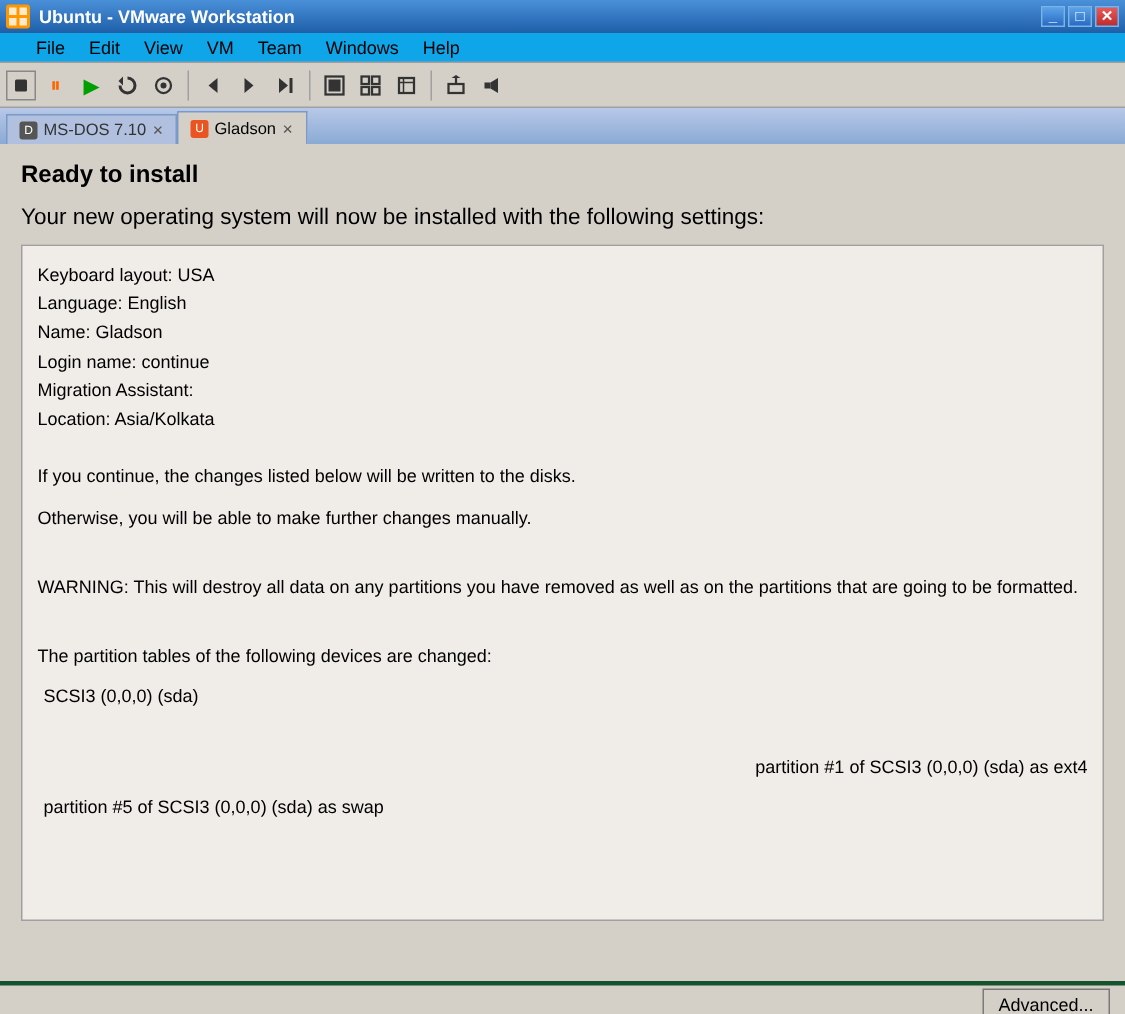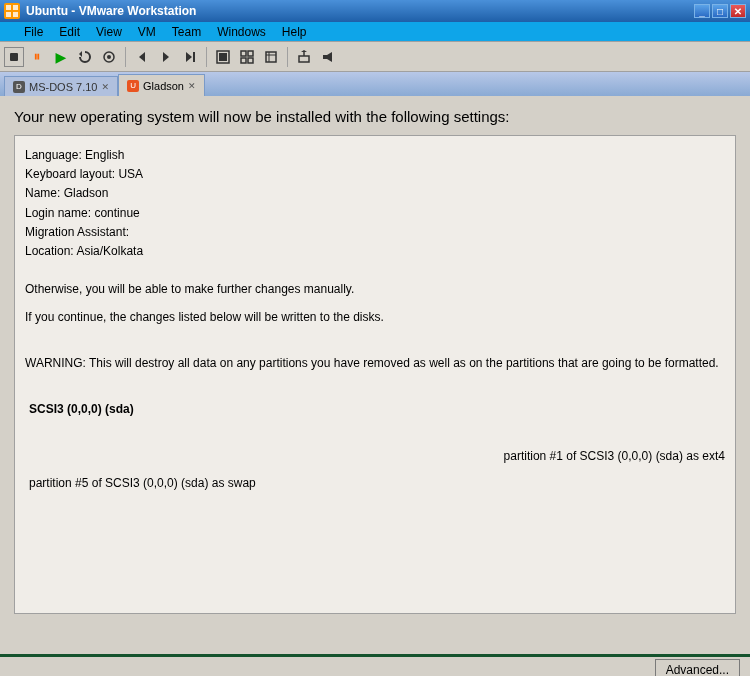--- a/index.html
+++ b/index.html
@@ -289,38 +289,40 @@
     <span class="tab-close">✕</span>
   </div>
   <div class="tab active">
     <div class="tab-icon" style="background:#e95420;">U</div>
     <span>Gladson</span>
     <span class="tab-close">✕</span>
   </div>
 </div>
 
 <div class="main-content">
+  <div class="page-title">Ready to install</div>
   <div class="description">Your new operating system will now be installed with the following settings:</div>
 
   <div class="install-details-box">
     <div>
+      <div>Keyboard layout: USA</div>
       <div>Language: English</div>
-      <div>Keyboard layout: USA</div>
       <div>Name: Gladson</div>
       <div>Login name: continue</div>
       <div>Migration Assistant:</div>
       <div>Location: Asia/Kolkata</div>
     </div>
     <br>
+    <p>If you continue, the changes listed below will be written to the disks.</p>
     <p>Otherwise, you will be able to make further changes manually.</p>
-    <p>If you continue, the changes listed below will be written to the disks.</p>
     <br>
     <p>WARNING: This will destroy all data on any partitions you have removed as well as on the partitions that are going to be formatted.</p>
     <br>
-    <p style="padding-left:4px;font-weight:bold;">SCSI3 (0,0,0) (sda)</p>
+    <p>The partition tables of the following devices are changed:</p>
+    <p style="padding-left:4px;">SCSI3 (0,0,0) (sda)</p>
     <br>
     <p style="padding-left:4px;text-align:right;">partition #1 of SCSI3 (0,0,0) (sda) as ext4</p>
     <p style="padding-left:4px;">partition #5 of SCSI3 (0,0,0) (sda) as swap</p>
   </div>
 </div>
 
 <div class="bottom-bar">
   <button class="advanced-btn">Advanced...</button>
 </div>
 

